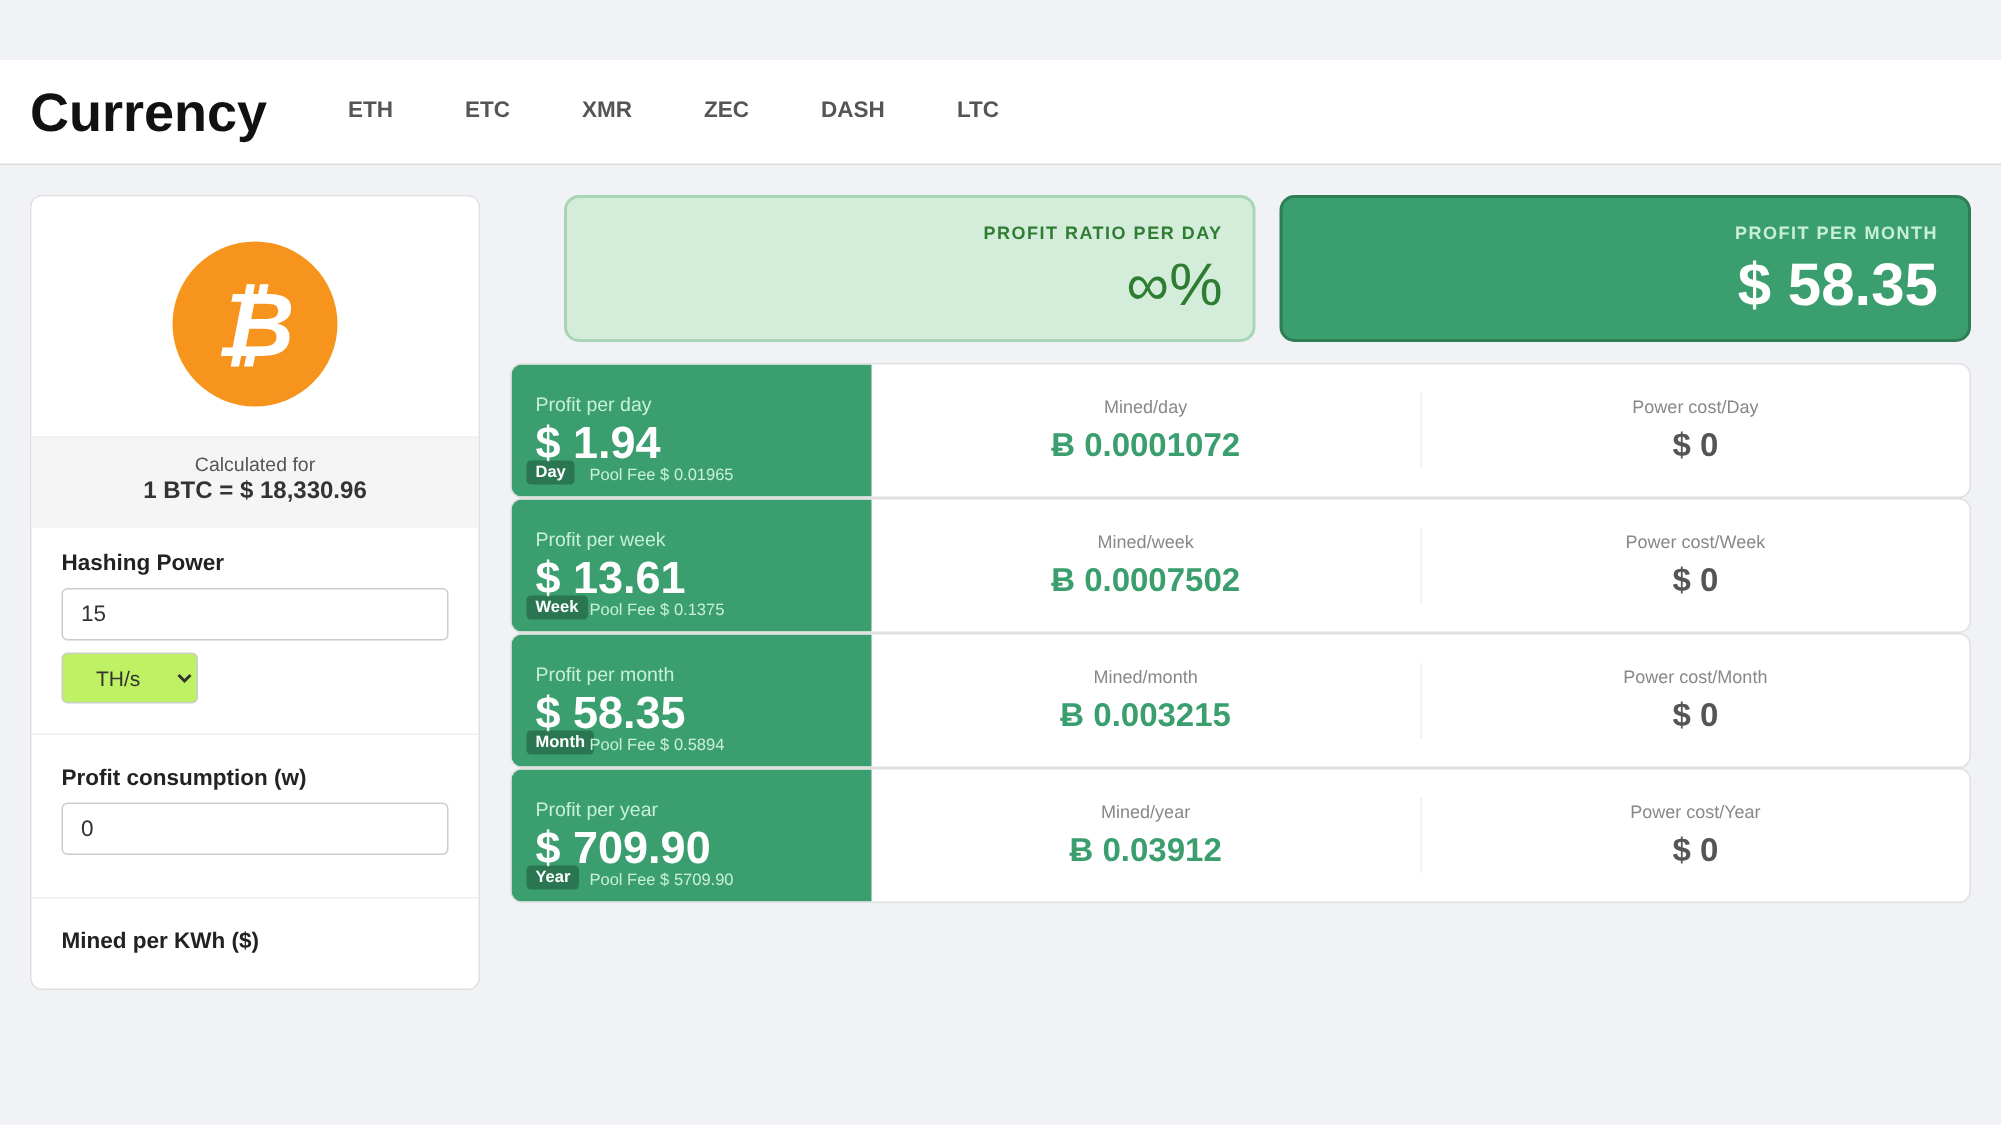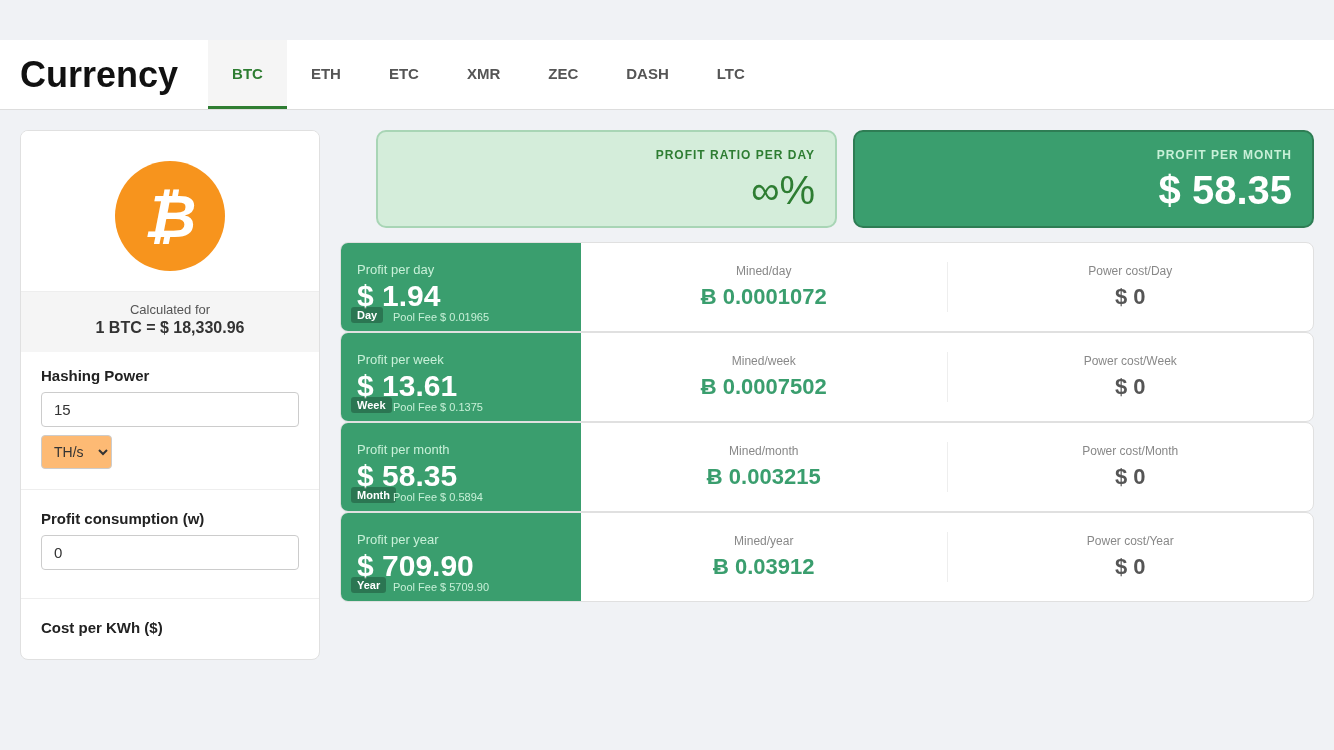--- a/index.html
+++ b/index.html
@@ -116,24 +116,24 @@
       border: 1px solid #ccc;
       border-radius: 4px;
       padding: 8px 12px;
       font-size: 15px;
       color: #333;
       margin-bottom: 8px;
     }
     .form-select {
       border: 1px solid #ccc;
       border-radius: 4px;
-      padding: 7px 8px;
+      padding: 7px 18px;
       font-size: 14px;
       color: #333;
-      background: #fdba74;
+      background: #bef264;
       cursor: pointer;
     }
     .divider {
       border: none;
       border-top: 1px solid #eee;
       margin: 5px 0;
     }
 
     
     .right-panel {
@@ -273,21 +273,20 @@
       background: #eee;
     }
   </style>
 </head>
 <body>
 
 <div class="header">
   <div class="header-title">Currency</div>
   <nav class="tabs">
 
-  <div class="tab active">BTC</div>
       <div class="tab">ETH</div>
       <div class="tab">ETC</div>
       <div class="tab">XMR</div>
       <div class="tab">ZEC</div>
       <div class="tab">DASH</div>
       <div class="tab">LTC</div>
     </nav>
 </div>
 
 <div class="main">
@@ -309,21 +308,21 @@
         <option>MH/s</option>
       </select>
     </div>
     <hr class="divider">
     <div class="form-section">
       <div class="form-label">Profit consumption (w)</div>
       <input class="form-input" type="text" value="0" style="">
     </div>
     <hr class="divider">
     <div class="form-section">
-      <div class="form-label">Cost per KWh ($)</div>
+      <div class="form-label">Mined per KWh ($)</div>
     </div>
   </div>
 
   <div class="right-panel">
 
     <div class="summary-row">
       <div class="summary-card light">
         <div class="card-label">PROFIT RATIO PER DAY</div>
         <div class="card-infinity">∞%</div>
       </div>

